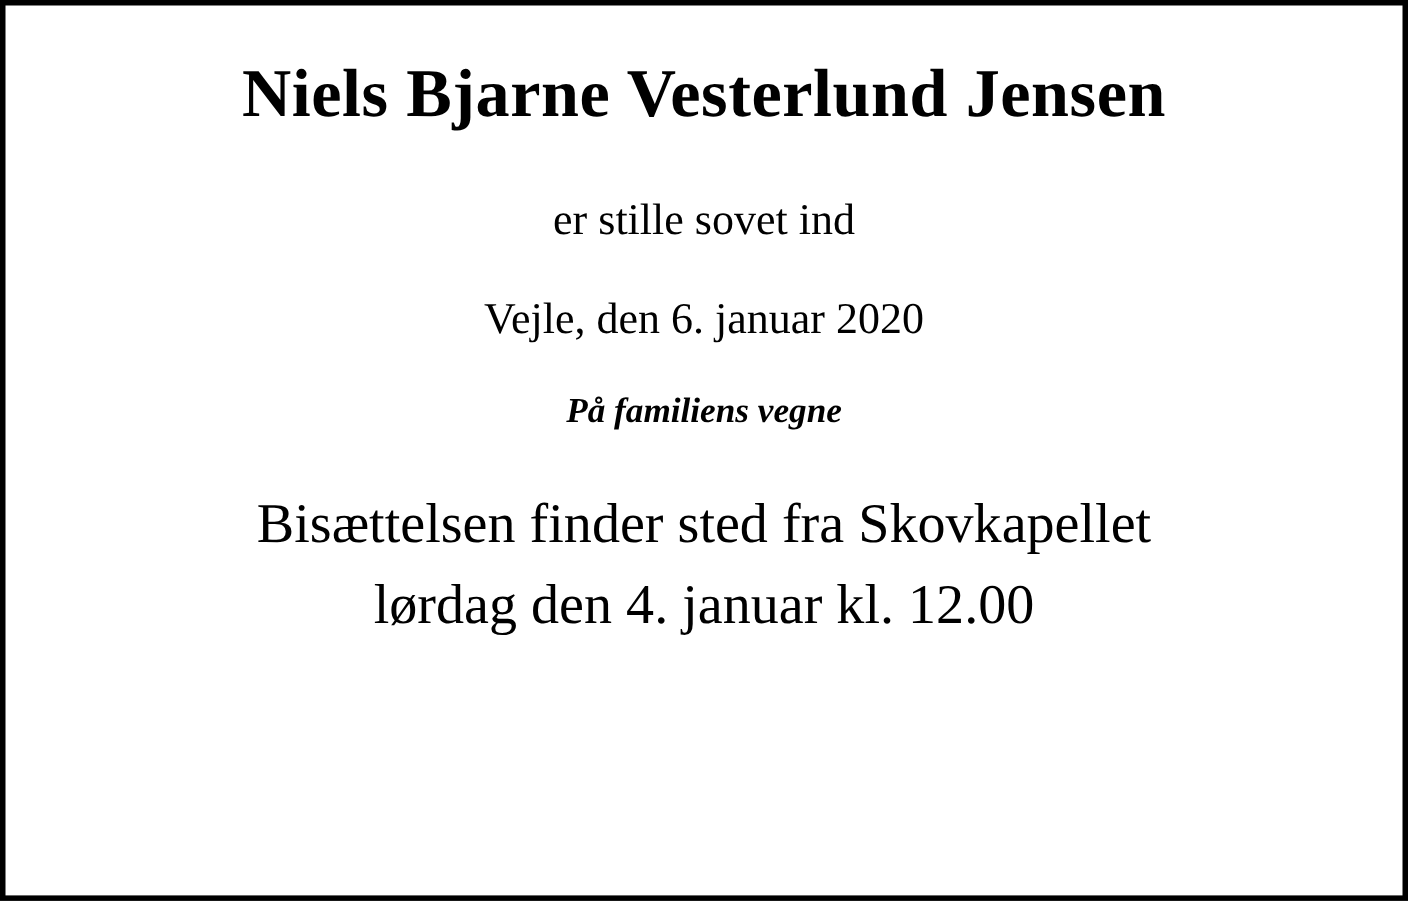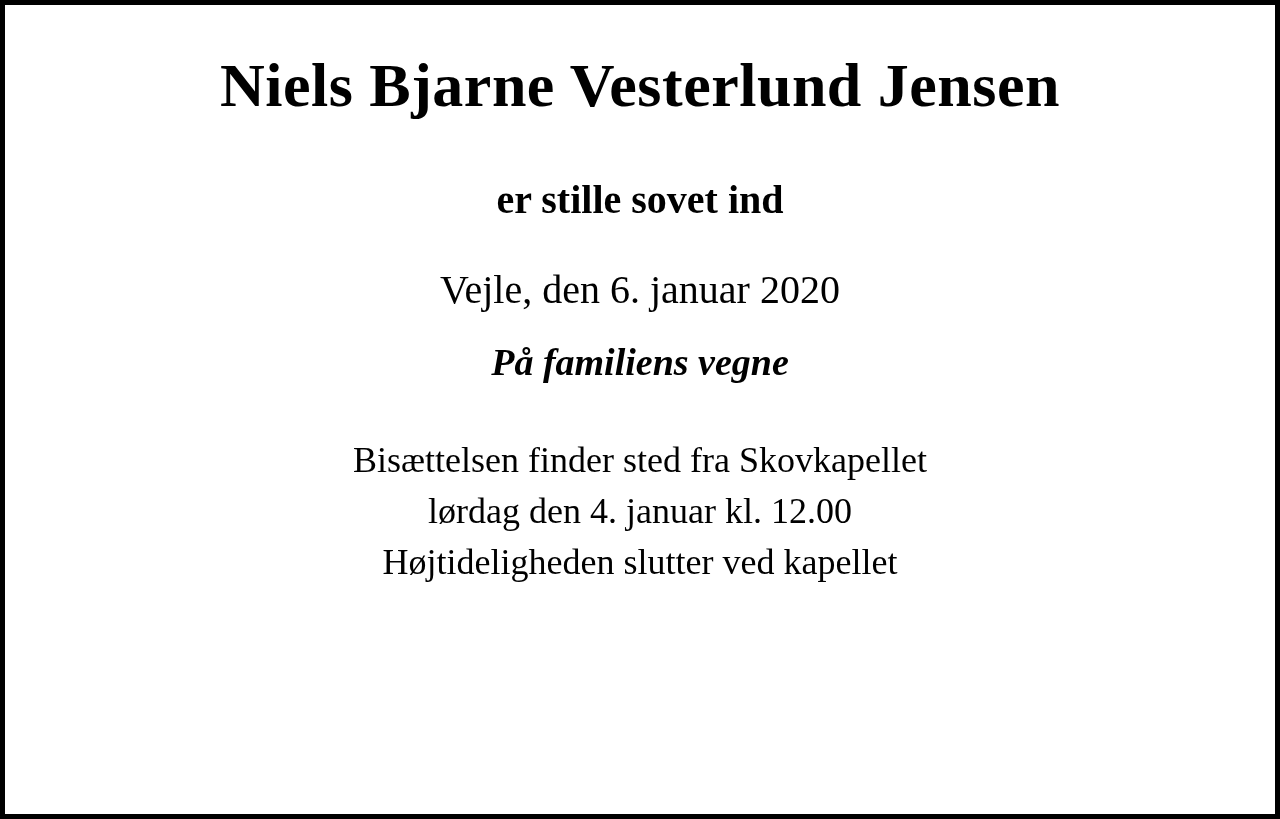--- a/index.html
+++ b/index.html
@@ -37,39 +37,38 @@
   .line {
     font-size: 40px;
     line-height: 1.25;
     margin: 0;
   }
   .birth {
     margin-top: 16px;
   }
   .passed {
     margin-top: 38px;
-    font-weight: bold;
   }
   .place-date {
     margin-top: 40px;
   }
   .on-behalf {
-    margin-top: 24px;
+    margin-top: 38px;
     font-style: italic;
     font-weight: bold;
-    font-size: 38px;
+    font-size: 32px;
   }
   .signature {
     margin-top: 38px;
     font-weight: bold;
     font-size: 40px;
   }
   .service {
     margin-top: 48px;
-    font-size: 36px;
+    font-size: 51px;
     line-height: 1.42;
   }
   .service div {
     margin: 0;
   }
 </style>
 </head>
 <body>
 
 <div class="notice">
@@ -80,16 +79,15 @@
   <div class="line passed">er stille sovet ind</div>
 
   <div class="line place-date">Vejle, den 6. januar 2020</div>
 
   <div class="line on-behalf">På familiens vegne</div>
 
 
   <div class="service">
     <div>Bisættelsen finder sted fra Skovkapellet</div>
     <div>lørdag den 4. januar kl. 12.00</div>
-    <div>Højtideligheden slutter ved kapellet</div>
   </div>
 
 </div>
 
 </body></html>

